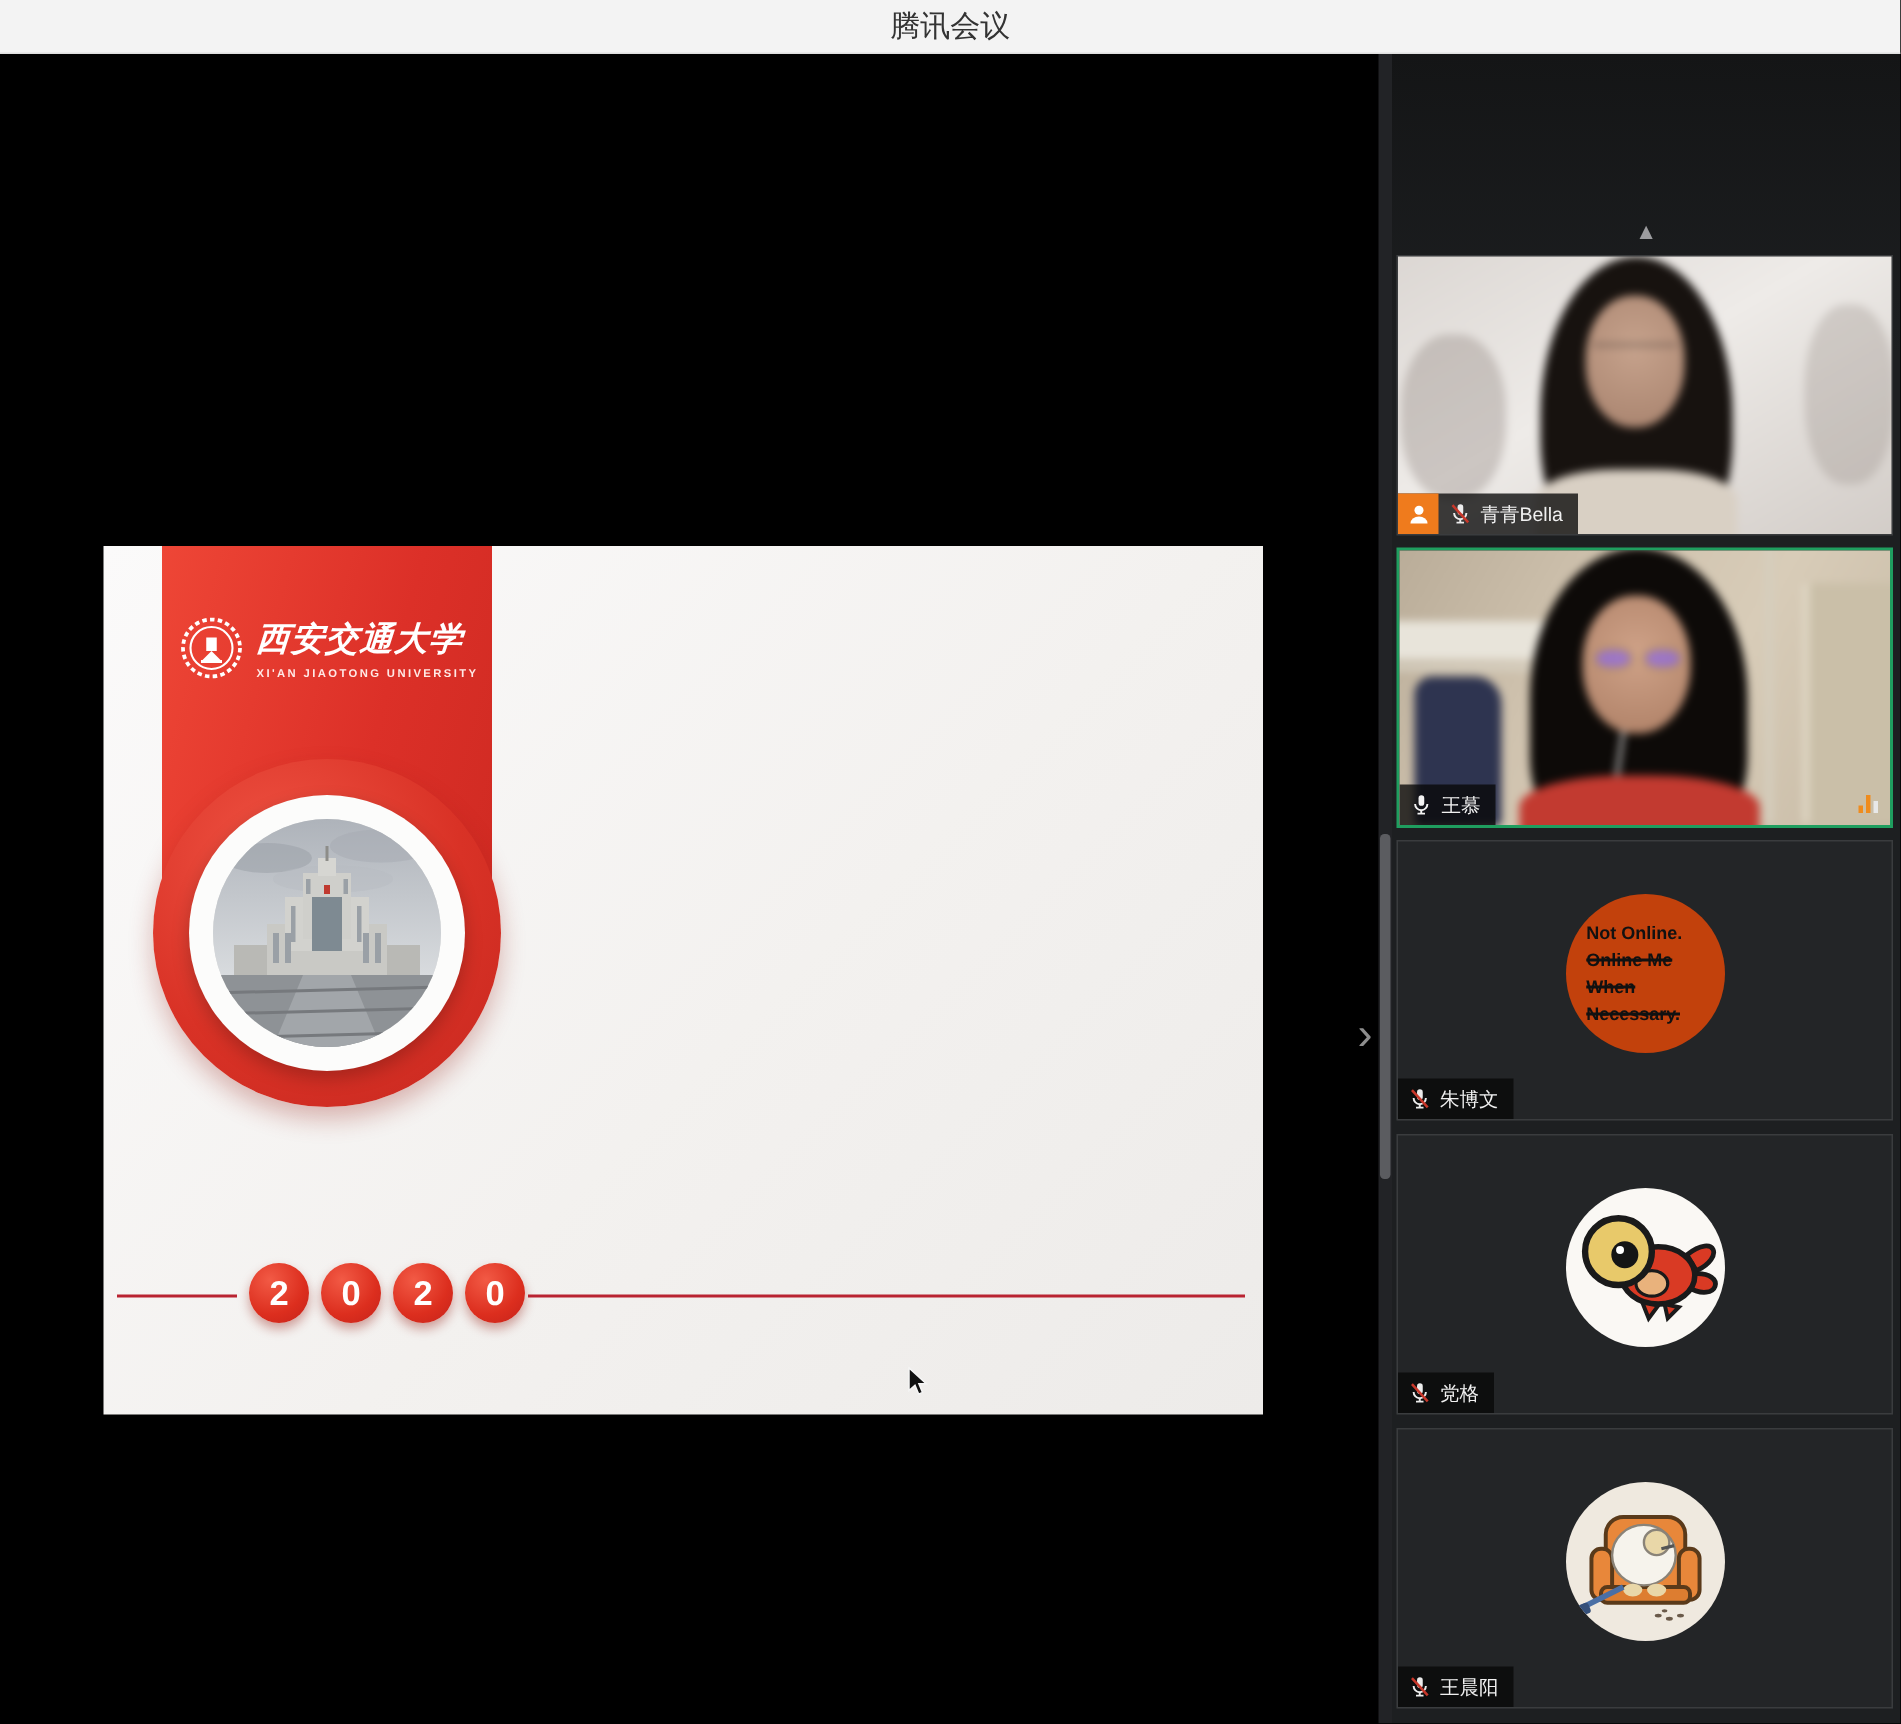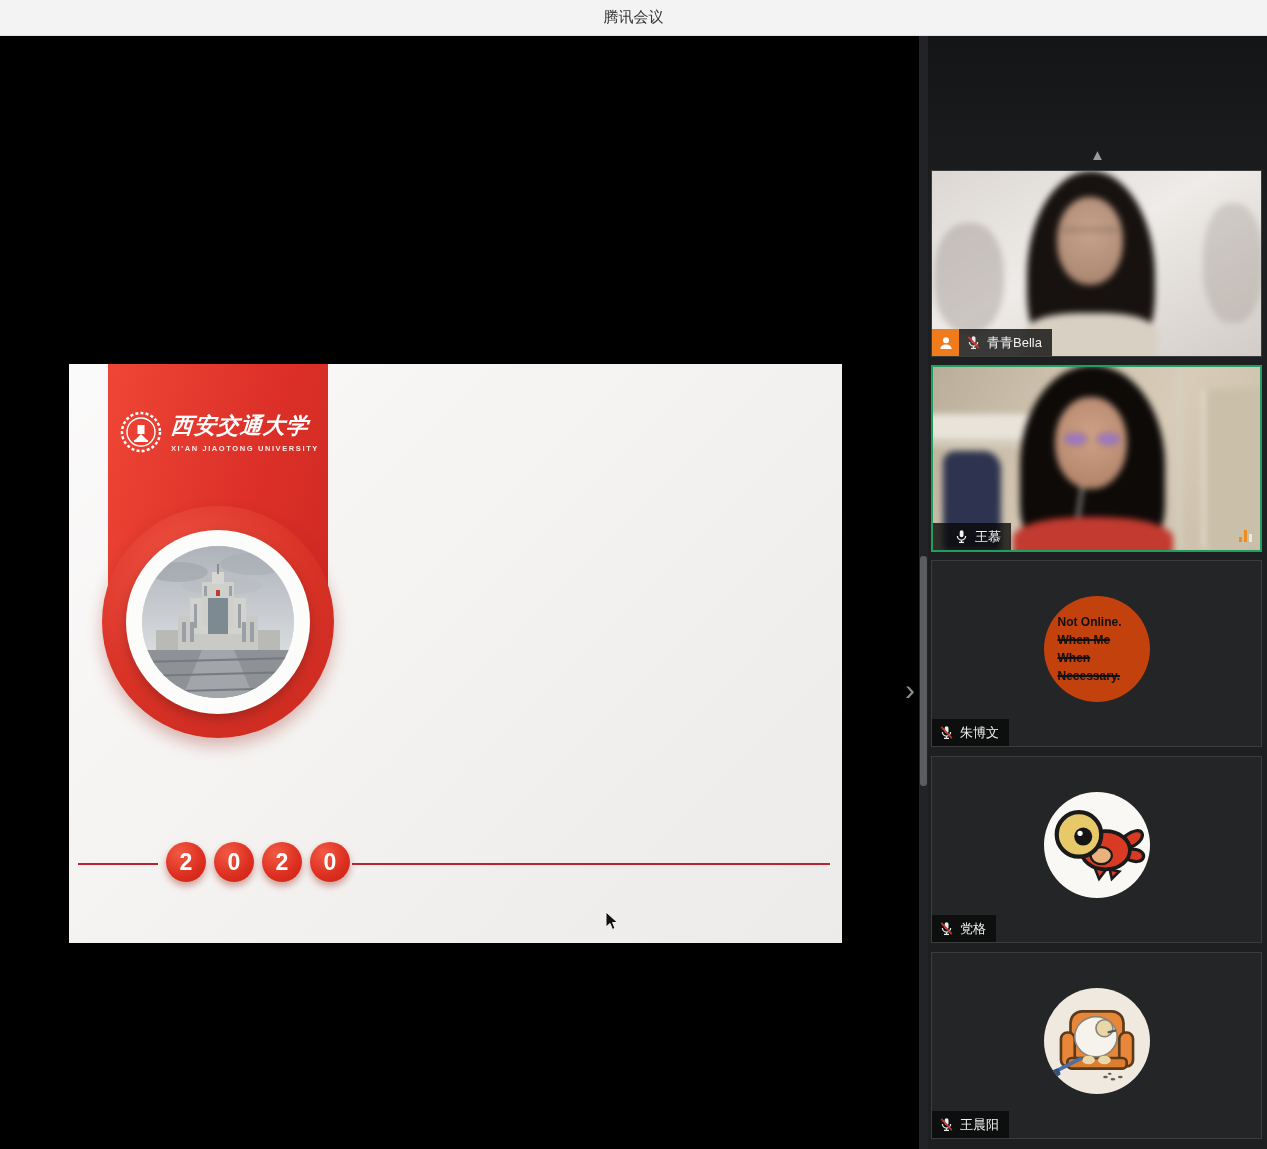--- a/index.html
+++ b/index.html
@@ -4,21 +4,21 @@
 <style>
   * { margin:0; padding:0; box-sizing:border-box; }
   html,body { width:1267px; height:1149px; background:#000; overflow:hidden;
               font-family:"Liberation Sans", sans-serif; }
   .page { position:relative; width:1267px; height:1149px; background:#000; }
 
   
   .titlebar { position:absolute; left:0; top:0; width:1267px; height:36px;
               background:#f3f3f3; border-bottom:1px solid #e0e0e0;
               display:flex; align-items:center; justify-content:center; }
-  .titlebar span { font-size:15px; color:#333; }
+  .titlebar span { font-size:20px; color:#333; }
 
   
   .stage { position:absolute; left:0; top:36px; width:919px; height:1113px; background:#000; }
 
   .next-arrow { position:absolute; left:896px; top:636px; width:28px; height:40px;
                 color:#8e8e8e; font-size:30px; line-height:36px; text-align:center;
                 cursor:pointer; user-select:none; }
 
   
   .slide { position:absolute; left:69px; top:328px; width:773px; height:579px;
@@ -291,21 +291,21 @@
           <div class="shape v2-shelf"></div>
           <div class="shape v2-frame-v"></div>
           <div class="shape v2-hair"></div>
           <div class="shape v2-face"></div>
           <div class="shape v2-glasses"></div>
           <div class="shape v2-glasses right"></div>
           <div class="shape v2-earphone"></div>
           <div class="shape v2-hoodie"></div>
         </div>
       </div>
-      <div class="nameplate" style="padding-left:16px;">
+      <div class="nameplate" style="padding-left:2px;">
         <span class="mic-wrap" style="margin-left:5px;">
           <svg width="15" height="15" viewBox="0 0 15 15">
             <rect x="5.7" y="1.2" width="3.8" height="7" rx="1.9" fill="#f2f2f2"></rect>
             <path d="M3.4,7 a4.1,4.1 0 0 0 8.2,0" fill="none" stroke="#f2f2f2" stroke-width="1.3"></path>
             <line x1="7.5" y1="11.2" x2="7.5" y2="13.2" stroke="#f2f2f2" stroke-width="1.3"></line>
             <line x1="5" y1="13.4" x2="10" y2="13.4" stroke="#f2f2f2" stroke-width="1.3"></line>
           </svg>
         </span>
         <span class="pname">王慕</span>
       </div>
@@ -313,21 +313,21 @@
         <i class="s1"></i>
           <i class="s2"></i>
           <i class="s3"></i>
       </div>
     </div>
 
     <div class="tile t3">
       <div class="avatar-circle">
         <div class="avatar-lines">
           <div>Not Online.</div>
-          <div class="struck">When Me</div>
+          <div class="struck">Online Me</div>
           <div class="struck">When</div>
           <div class="struck">Necessary.</div>
         </div>
       </div>
       <div class="nameplate" style="padding-left:2px;">
         <span class="mic-wrap" style="margin-left:5px;">
           <svg width="15" height="15" viewBox="0 0 15 15">
             <rect x="5.7" y="1.2" width="3.8" height="7" rx="1.9" fill="#ececec"></rect>
             <path d="M3.4,7 a4.1,4.1 0 0 0 8.2,0" fill="none" stroke="#ececec" stroke-width="1.3"></path>
             <line x1="7.5" y1="11.2" x2="7.5" y2="13.2" stroke="#ececec" stroke-width="1.3"></line>

